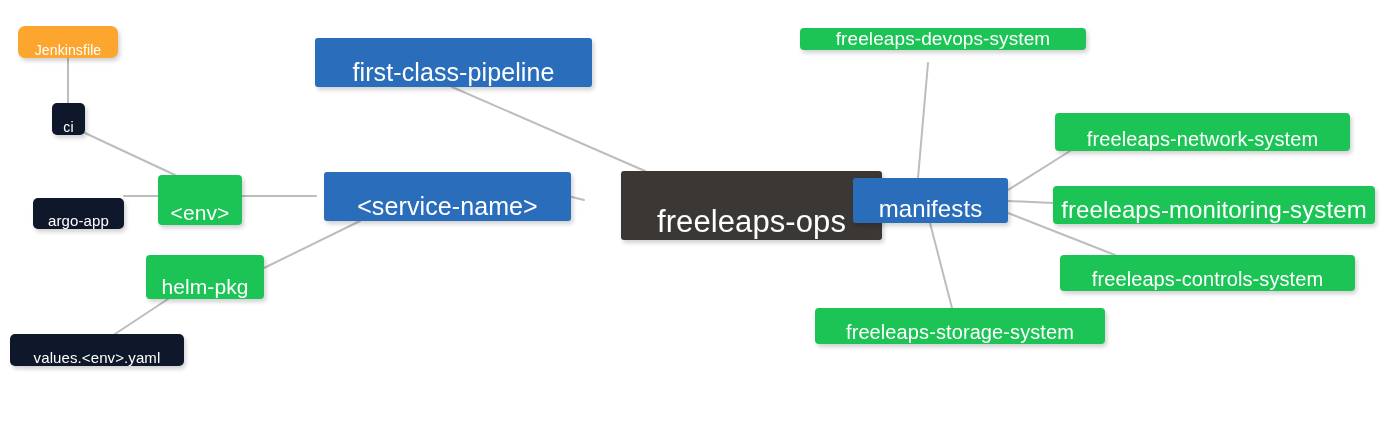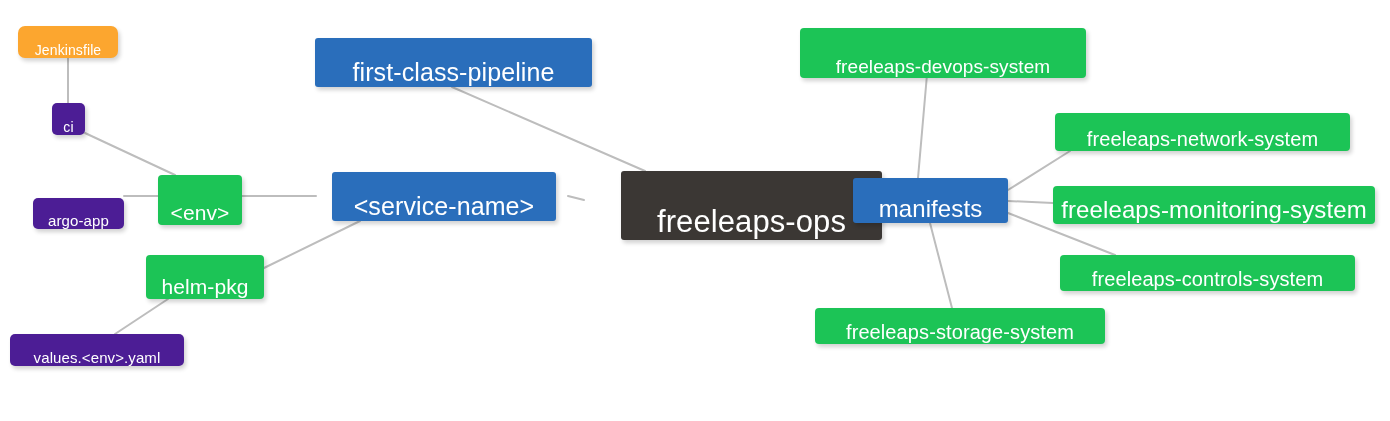--- a/index.html
+++ b/index.html
@@ -50,21 +50,21 @@
   }
   .n-green {
     background: #1cc456;
     border-radius: 4px;
   }
   .n-orange {
     background: #fca62f;
     border-radius: 7px;
   }
   .n-red {
-    background: #4c1d95;
+    background: #0f172a;
     border-radius: 5px;
   }
 </style>
 </head>
 <body>
 
 <div id="canvas">
 
   <svg id="edges" viewBox="0 0 1390 421" width="1390" height="421" xmlns="http://www.w3.org/2000/svg">
       <line x1="452" y1="87" x2="645" y2="171" stroke="#bdbdbd" stroke-width="2" stroke-linecap="round"></line>
@@ -83,21 +83,21 @@
       <line x1="952" y1="308" x2="930" y2="223" stroke="#bdbdbd" stroke-width="2" stroke-linecap="round"></line>
     </svg>
 
   <div id="node-layer">
       <div class="node n-root" style="left: 584px; top: 171px; width: 261px; height: 69px; font-size: 31px;">
         <span>freeleaps-ops</span>
       </div>
       <div class="node n-blue" style="left: 315px; top: 38px; width: 277px; height: 49px; font-size: 25px;">
         <span>first-class-pipeline</span>
       </div>
-      <div class="node n-blue" style="left: 332px; top: 172px; width: 224px; height: 49px; font-size: 25px;">
+      <div class="node n-blue" style="left: 324px; top: 172px; width: 247px; height: 49px; font-size: 25px;">
         <span>&lt;service-name&gt;</span>
       </div>
       <div class="node n-blue" style="left: 853px; top: 178px; width: 155px; height: 45px; font-size: 24px;">
         <span>manifests</span>
       </div>
       <div class="node n-green" style="left: 158px; top: 175px; width: 84px; height: 50px; font-size: 21px;">
         <span>&lt;env&gt;</span>
       </div>
       <div class="node n-green" style="left: 146px; top: 255px; width: 118px; height: 44px; font-size: 21px;">
         <span>helm-pkg</span>
@@ -107,21 +107,21 @@
       </div>
       <div class="node n-red" style="left: 52px; top: 103px; width: 33px; height: 32px; font-size: 14px;">
         <span>ci</span>
       </div>
       <div class="node n-red" style="left: 33px; top: 180px; width: 91px; height: 31px; font-size: 15px; margin-top: 18px;">
         <span>argo-app</span>
       </div>
       <div class="node n-red" style="left: 10px; top: 334px; width: 174px; height: 32px; font-size: 15px;">
         <span>values.&lt;env&gt;.yaml</span>
       </div>
-      <div class="node n-green" style="left: 800px; top: 28px; width: 286px; height: 50px; font-size: 19px;">
+      <div class="node n-green" style="left: 800px; top: 28px; width: 286px; height: 22px; font-size: 19px;">
         <span>freeleaps-devops-system</span>
       </div>
       <div class="node n-green" style="left: 1055px; top: 113px; width: 295px; height: 38px; font-size: 20px;">
         <span>freeleaps-network-system</span>
       </div>
       <div class="node n-green" style="left: 1053px; top: 186px; width: 322px; height: 38px; font-size: 24px;">
         <span>freeleaps-monitoring-system</span>
       </div>
       <div class="node n-green" style="left: 1060px; top: 255px; width: 295px; height: 36px; font-size: 20px;">
         <span>freeleaps-controls-system</span>

